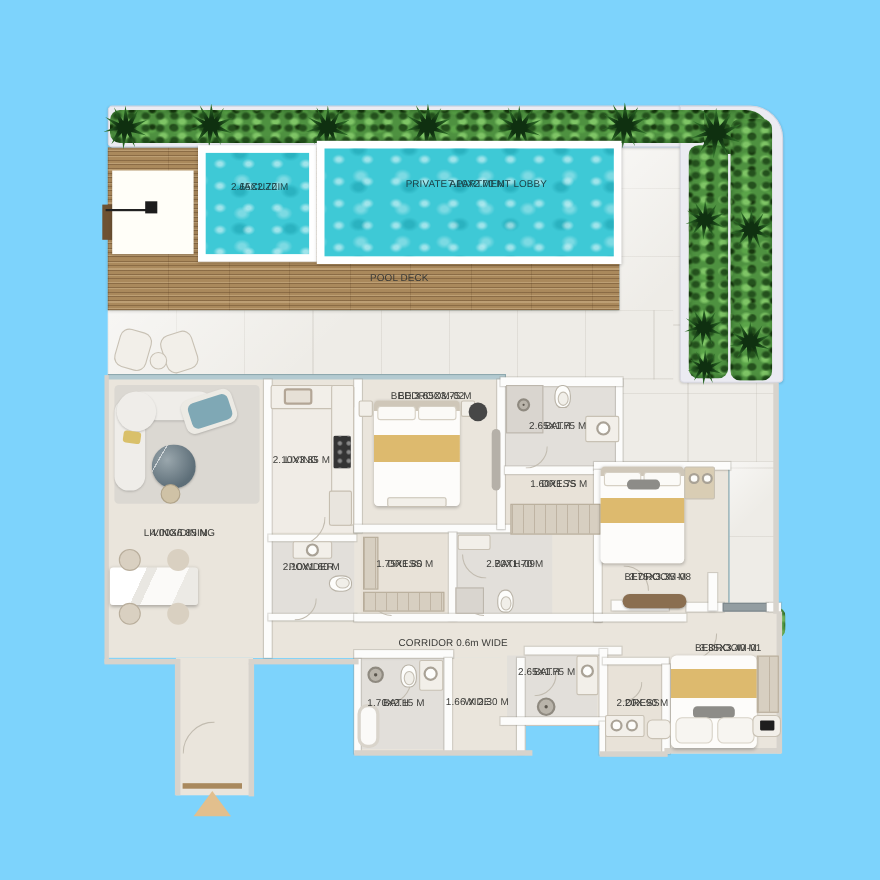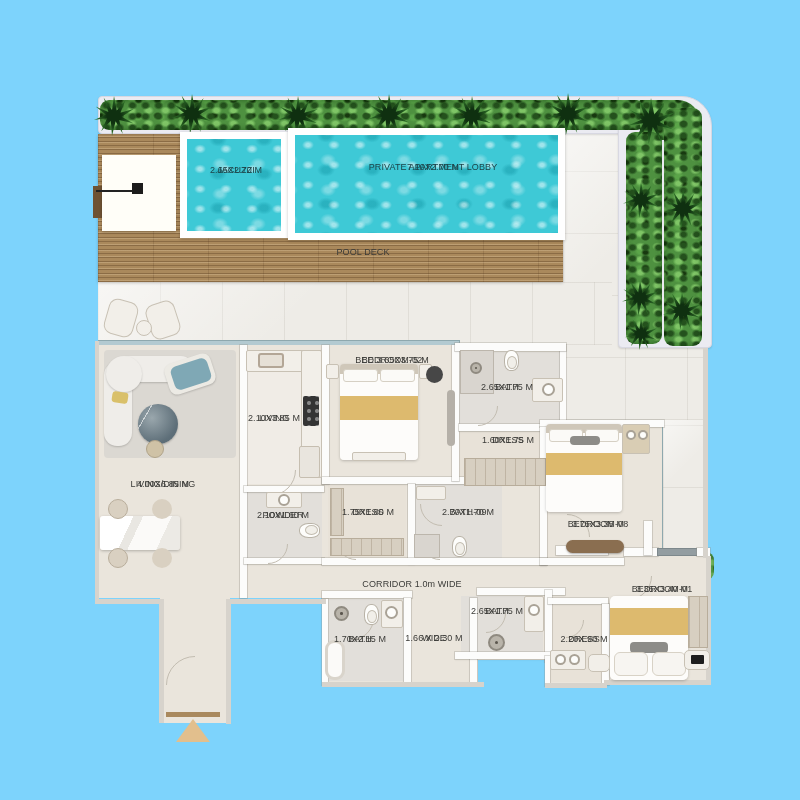--- a/index.html
+++ b/index.html
@@ -325,21 +325,21 @@
   </div>
   <div class="rl" style="left:468px;top:507px;">
     <span>BATH-09</span>
     <span>2.70X1.70 M</span>
   </div>
   <div class="rl" style="left:598px;top:519px;">
     <span>BEDROOM-08</span>
     <span>3.75X3.35 M</span>
   </div>
   <div class="rl" style="left:412px;top:579px;">
-    <span>CORRIDOR 1.0m WIDE</span>
+    <span>CORRIDOR 0.6m WIDE</span>
   </div>
   <div class="rl" style="left:360px;top:634px;">
     <span>BATH</span>
     <span>1.70X2.15 M</span>
   </div>
   <div class="rl" style="left:434px;top:633px;">
     <span>WIDE</span>
     <span>1.66 X 2.30 M</span>
   </div>
   <div class="rl" style="left:497px;top:606px;">

